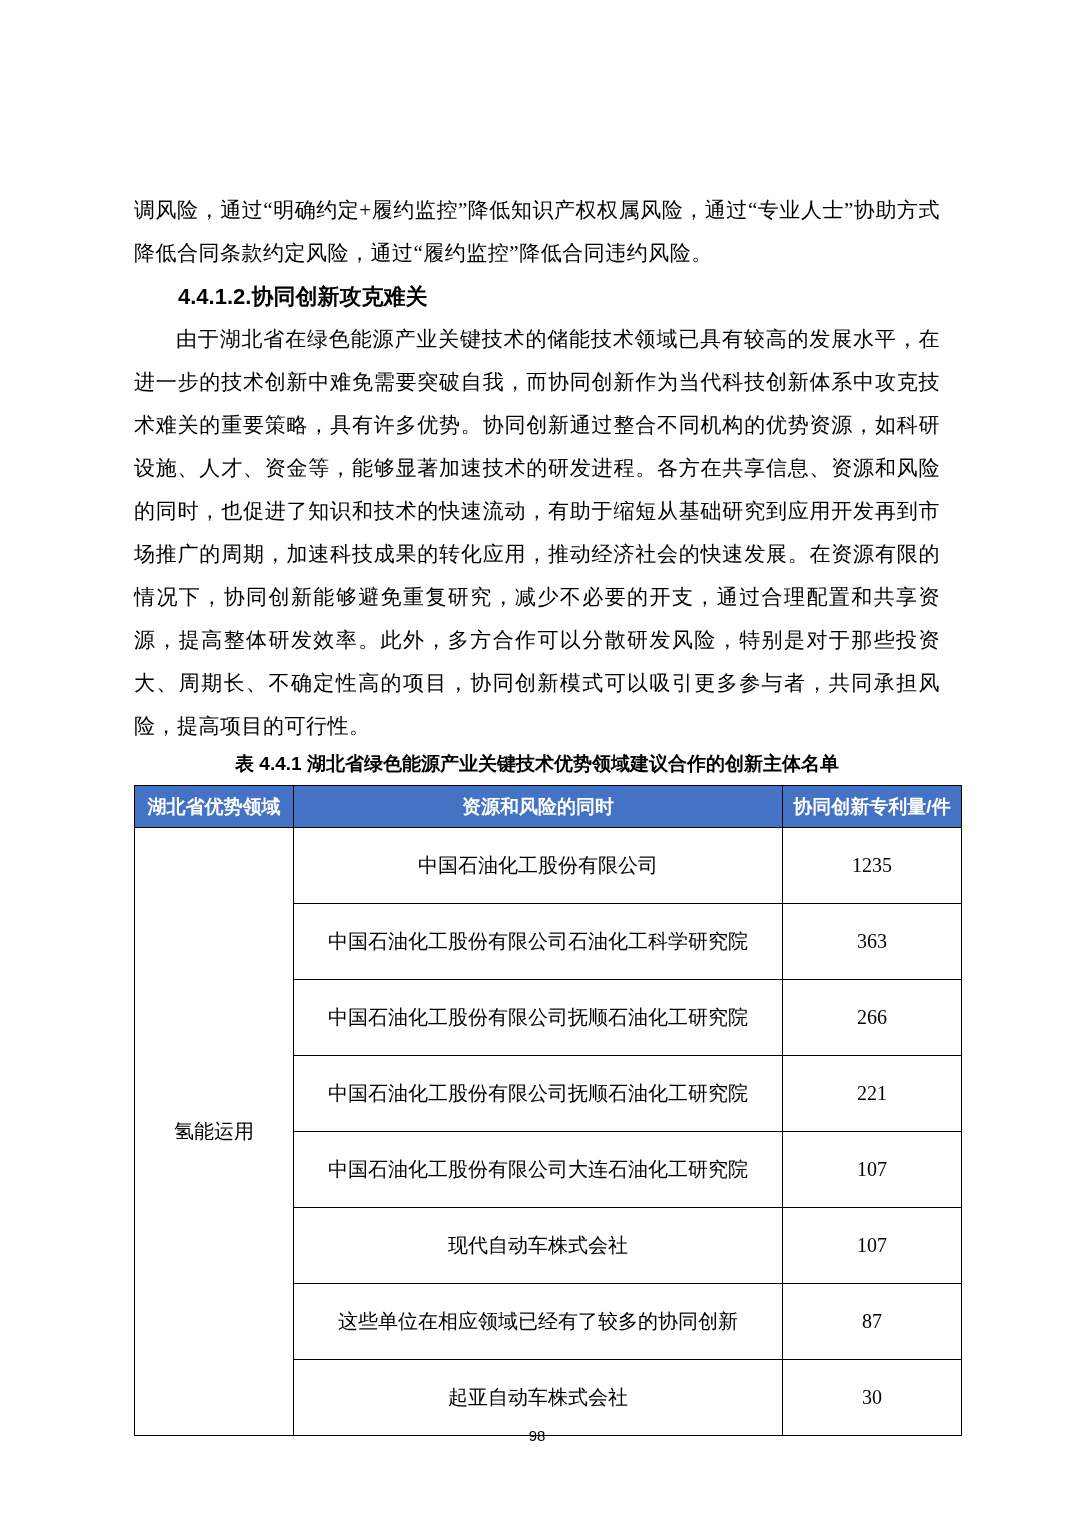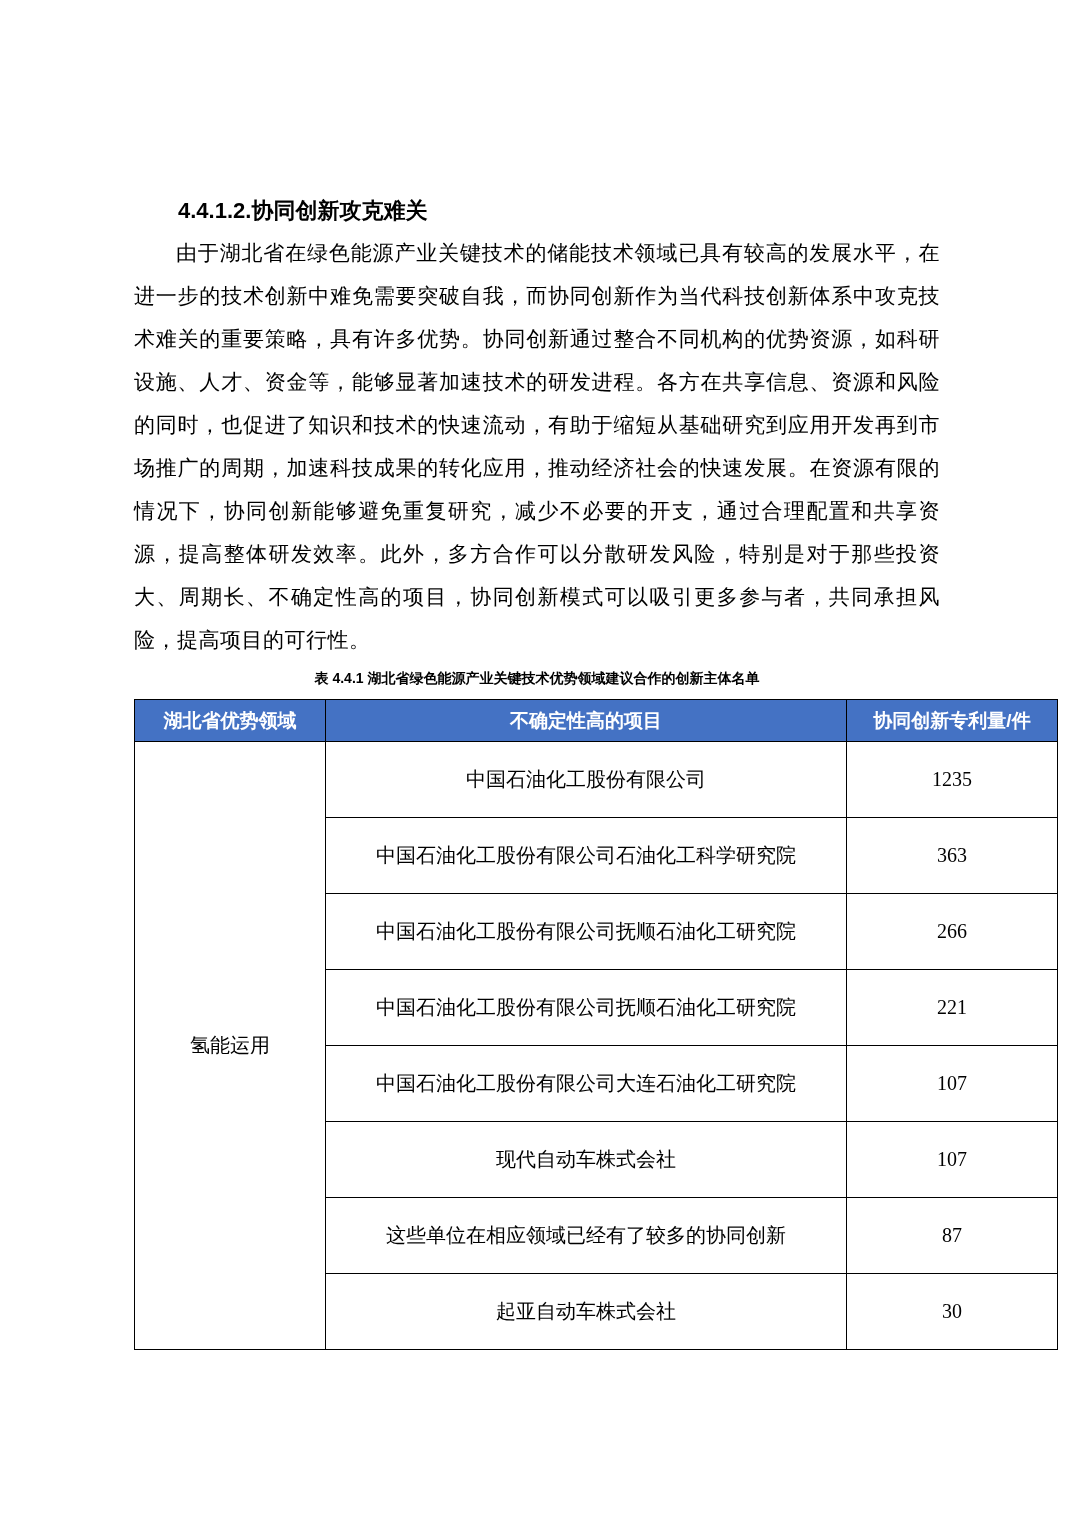--- a/index.html
+++ b/index.html
@@ -30,42 +30,42 @@
   .section-heading {
     margin: 0;
     font-size: 22px;
     line-height: 43px;
     font-weight: bold;
     text-indent: 2em;
     font-family: "Liberation Sans", "DejaVu Sans", sans-serif;
   }
   .table-caption {
     margin: 4px 0 9px 0;
-    font-size: 14px;
+    font-size: 19px;
     line-height: 24px;
     font-weight: bold;
     text-align: center;
     font-family: "Liberation Sans", "DejaVu Sans", sans-serif;
   }
   table.partners {
     width: 100%;
     border-collapse: collapse;
     table-layout: fixed;
   }
   table.partners th {
     background: var(--header-bg, #4472C4);
     color: var(--header-fg, #ffffff);
     font-family: "Liberation Sans", "DejaVu Sans", sans-serif;
     font-weight: bold;
     font-size: 19px;
     height: 41px;
     border: 1px solid var(--border-c, #000000);
     text-align: center;
     vertical-align: middle;
-    padding: 0 20px;
+    padding: 0 4px;
   }
   table.partners td {
     border: 1px solid var(--border-c, #000000);
     font-size: 20px;
     height: 43px;
     text-align: center;
     vertical-align: middle;
     padding: 16px 6px;
   }
   .col-domain  { width: 150px; }
@@ -80,33 +80,34 @@
     font-size: 15px;
     font-family: "Liberation Sans", "DejaVu Sans", sans-serif;
   }
 </style>
 </head>
 <body>
 
 <div class="page">
   <div class="content">
 
+    <p class="body-text">调风险，通过“明确约定+履约监控”降低知识产权权属风险，通过“专业人士”协助方式降低合同条款约定风险，通过“履约监控”降低合同违约风险。</p>
 
     <h3 class="section-heading">4.4.1.2.协同创新攻克难关</h3>
 
     <p class="body-text indent">由于湖北省在绿色能源产业关键技术的储能技术领域已具有较高的发展水平，在进一步的技术创新中难免需要突破自我，而协同创新作为当代科技创新体系中攻克技术难关的重要策略，具有许多优势。协同创新通过整合不同机构的优势资源，如科研设施、人才、资金等，能够显著加速技术的研发进程。各方在共享信息、资源和风险的同时，也促进了知识和技术的快速流动，有助于缩短从基础研究到应用开发再到市场推广的周期，加速科技成果的转化应用，推动经济社会的快速发展。在资源有限的情况下，协同创新能够避免重复研究，减少不必要的开支，通过合理配置和共享资源，提高整体研发效率。此外，多方合作可以分散研发风险，特别是对于那些投资大、周期长、不确定性高的项目，协同创新模式可以吸引更多参与者，共同承担风险，提高项目的可行性。</p>
 
 
     <p class="table-caption">表 4.4.1 湖北省绿色能源产业关键技术优势领域建议合作的创新主体名单</p>
 
     <table class="partners">
       <thead>
         <tr>
           <th class="col-domain">湖北省优势领域</th>
-          <th class="col-entity">不确定性高的项目</th>
+          <th class="col-entity">资源和风险的同时</th>
           <th class="col-patents">协同创新专利量/件</th>
         </tr>
       </thead>
       <tbody>
         <tr>
           <td rowspan="8" class="col-domain">氢能运用</td>
           <td>中国石油化工股份有限公司</td>
           <td>1235</td>
         </tr>
         <tr>
@@ -134,13 +135,14 @@
           <td>87</td>
         </tr>
         <tr>
           <td>起亚自动车株式会社</td>
           <td>30</td>
         </tr>
       </tbody>
     </table>
   </div>
 
+  <div class="page-number">98</div>
 </div>
 
 </body></html>

